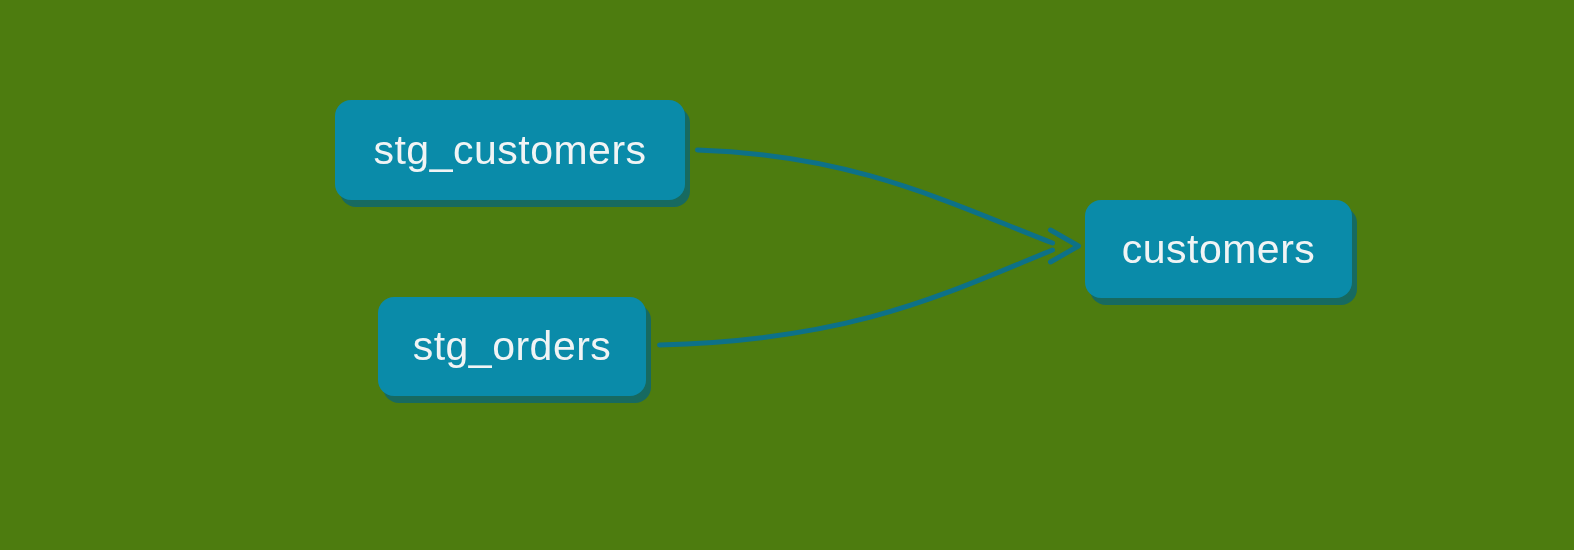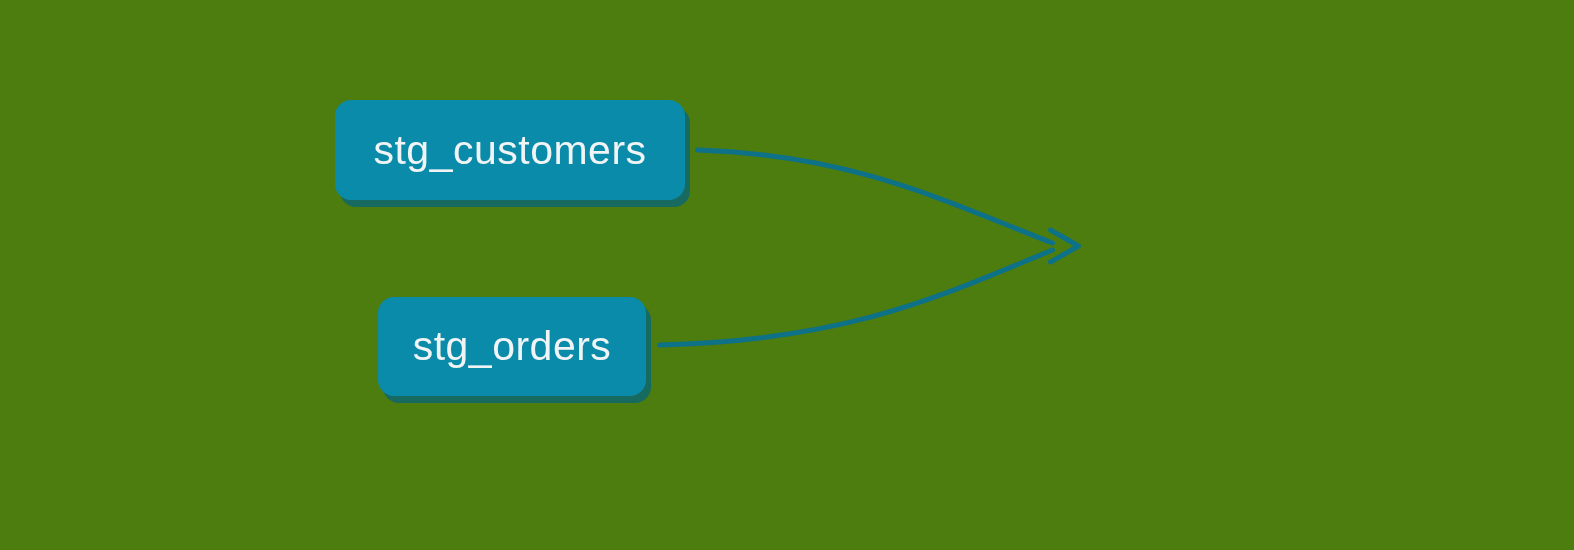--- a/index.html
+++ b/index.html
@@ -59,14 +59,17 @@
   </svg>
 
   <div class="node node-stg-customers">
     <span class="node-label">stg_customers</span>
   </div>
 
   <div class="node node-stg-orders">
     <span class="node-label">stg_orders</span>
   </div>
 
+  <div class="node node-customers">
+    <span class="node-label">customers</span>
+  </div>
 
 </div>
 
 </body></html>

